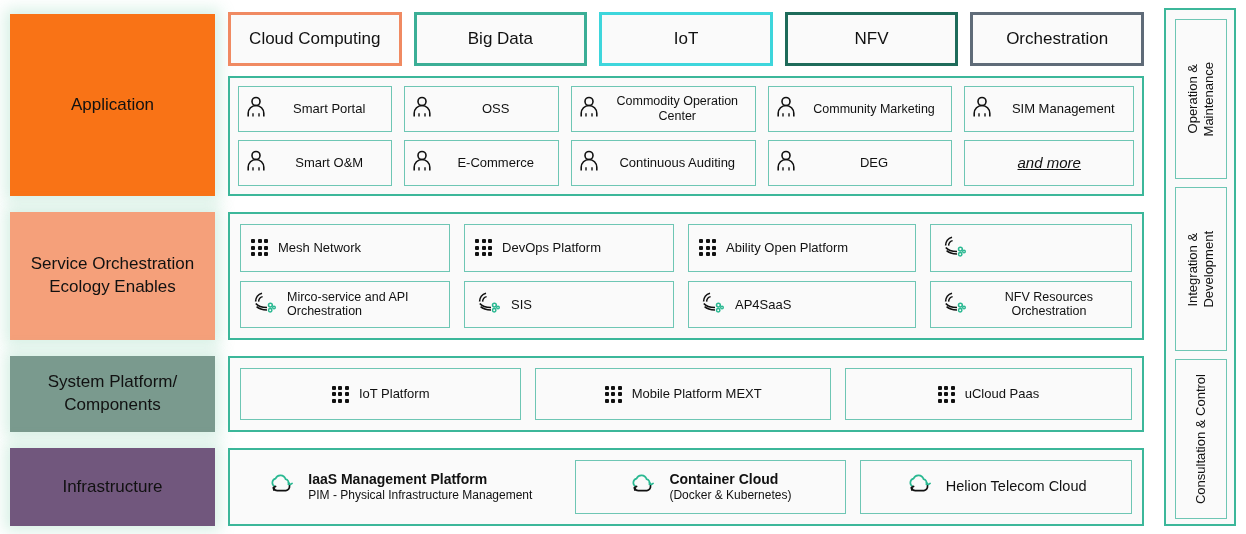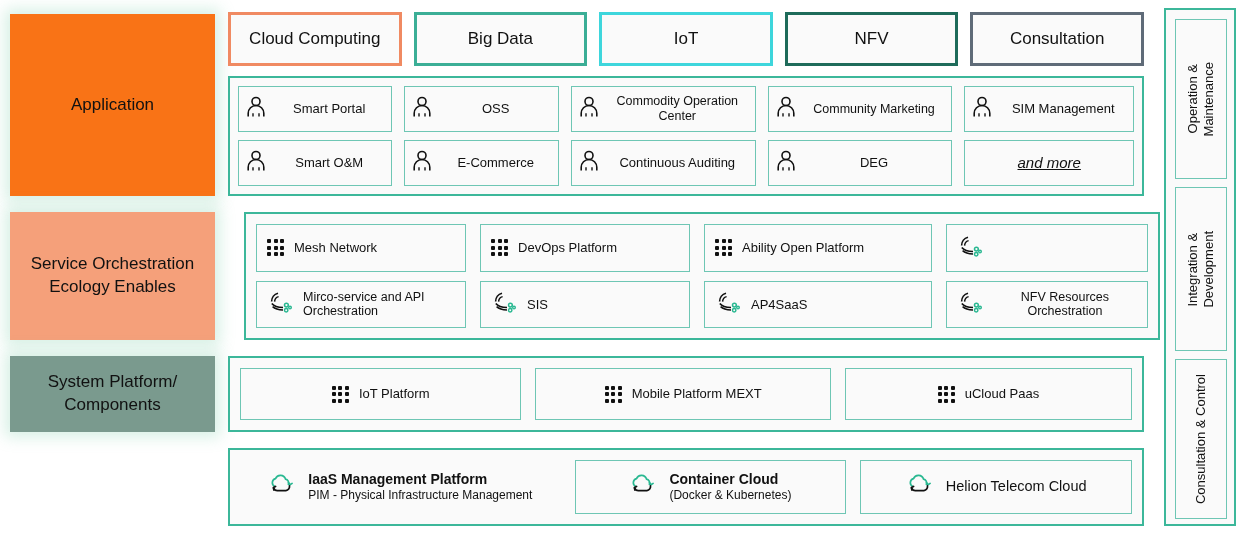--- a/index.html
+++ b/index.html
@@ -55,21 +55,21 @@
   .grid-app{
     position:absolute;left:8px;top:8px;right:8px;bottom:8px;
     display:grid;grid-template-columns:1.02fr 1.02fr 1.22fr 1.22fr 1.12fr;
     grid-template-rows:1fr 1fr;gap:8px 12px;
   }
   .appcell{padding:0 6px;gap:6px;justify-content:flex-start;}
   .appcell .txt{flex:1;text-align:center;}
   .appcell.more .txt{font-style:italic;text-decoration:underline;font-size:15px;}
 
   
-  .panel-svc{position:absolute;left:0;top:212px;width:916px;height:128px;margin-left:16px;}
+  .panel-svc{position:absolute;left:0;top:212px;width:916px;height:128px;}
   .grid-svc{
     position:absolute;left:10px;top:10px;right:10px;bottom:10px;
     display:grid;grid-template-columns:1.06fr 1.06fr 1.15fr 1.02fr;
     grid-template-rows:1fr 1fr;gap:9px 14px;
   }
   .svccell{padding:0 10px;gap:10px;}
   .svccell .txt{line-height:1.18;}
 
   
   .panel-sys{position:absolute;left:0;top:356px;width:916px;height:76px;}
@@ -121,39 +121,42 @@
   <div class="leftcol">
     <div class="layer-label ll-app" style="background: #f97316;">
       <span>Application</span>
     </div>
     <div class="layer-label ll-svc" style="background: rgb(245, 160, 122);">
       <span>Service Orchestration Ecology Enables</span>
     </div>
     <div class="layer-label ll-sys" style="background: rgb(122, 154, 142);">
       <span>System Platform/ Components</span>
     </div>
+    <div class="layer-label ll-inf" style="background: rgb(113, 87, 125);">
+      <span>Infrastructure</span>
+    </div>
   </div>
 
   <div class="maincol">
 
     <div class="badgerow">
       <div class="badge" style="border-color: rgb(240, 138, 98);">
         <span>Cloud Computing</span>
       </div>
       <div class="badge" style="border-color: rgb(59, 174, 150);">
         <span>Big Data</span>
       </div>
       <div class="badge" style="border-color: rgb(62, 214, 220);">
         <span>IoT</span>
       </div>
       <div class="badge" style="border-color: rgb(30, 107, 90);">
         <span>NFV</span>
       </div>
       <div class="badge" style="border-color: rgb(95, 107, 120);">
-        <span>Consultation</span>
+        <span>Orchestration</span>
       </div>
     </div>
 
     <div class="panel-app tealbox">
       <div class="grid-app">
 
         <div class="innerbox appcell" style="grid-column:1;grid-row:1">
           <span class="ico"><svg width="22" height="24" viewBox="0 0 22 24">
                 <circle cx="11" cy="6.5" r="4" fill="none" stroke="#111" stroke-width="1.6"></circle>
                 <path d="M3.2 21.5v-3.2a7.8 7.8 0 0 1 15.6 0v3.2" fill="none" stroke="#111" stroke-width="1.6"></path>

